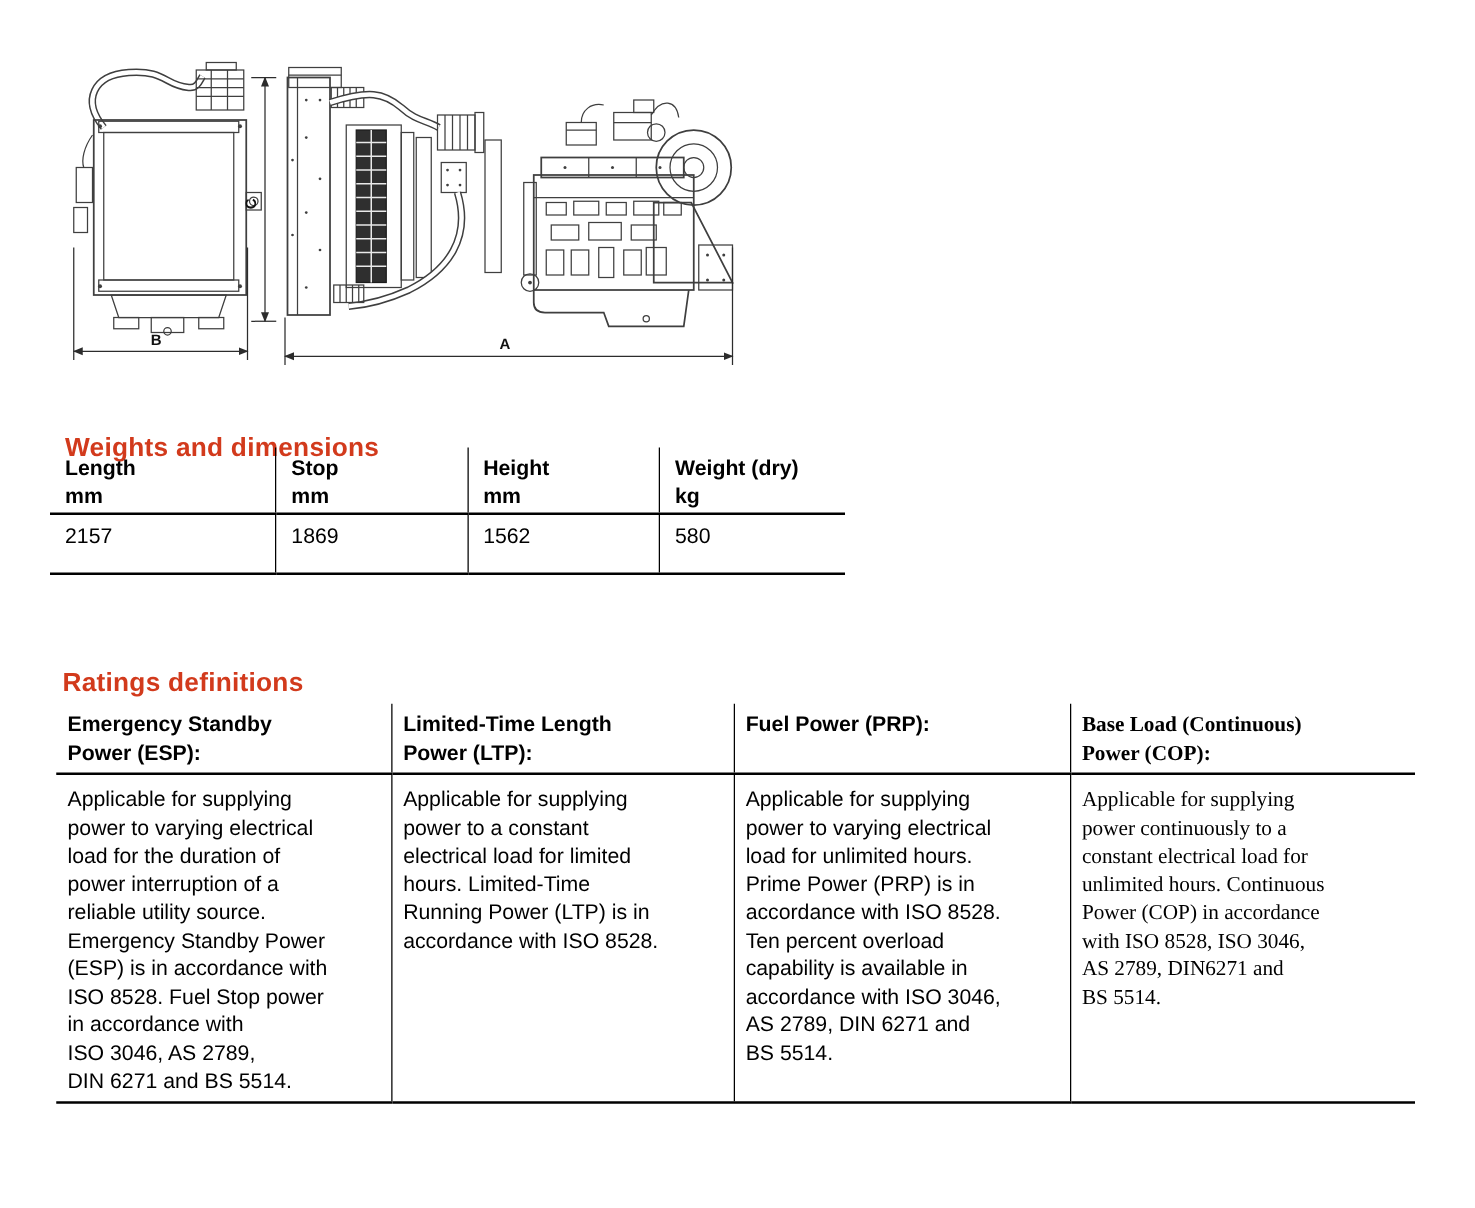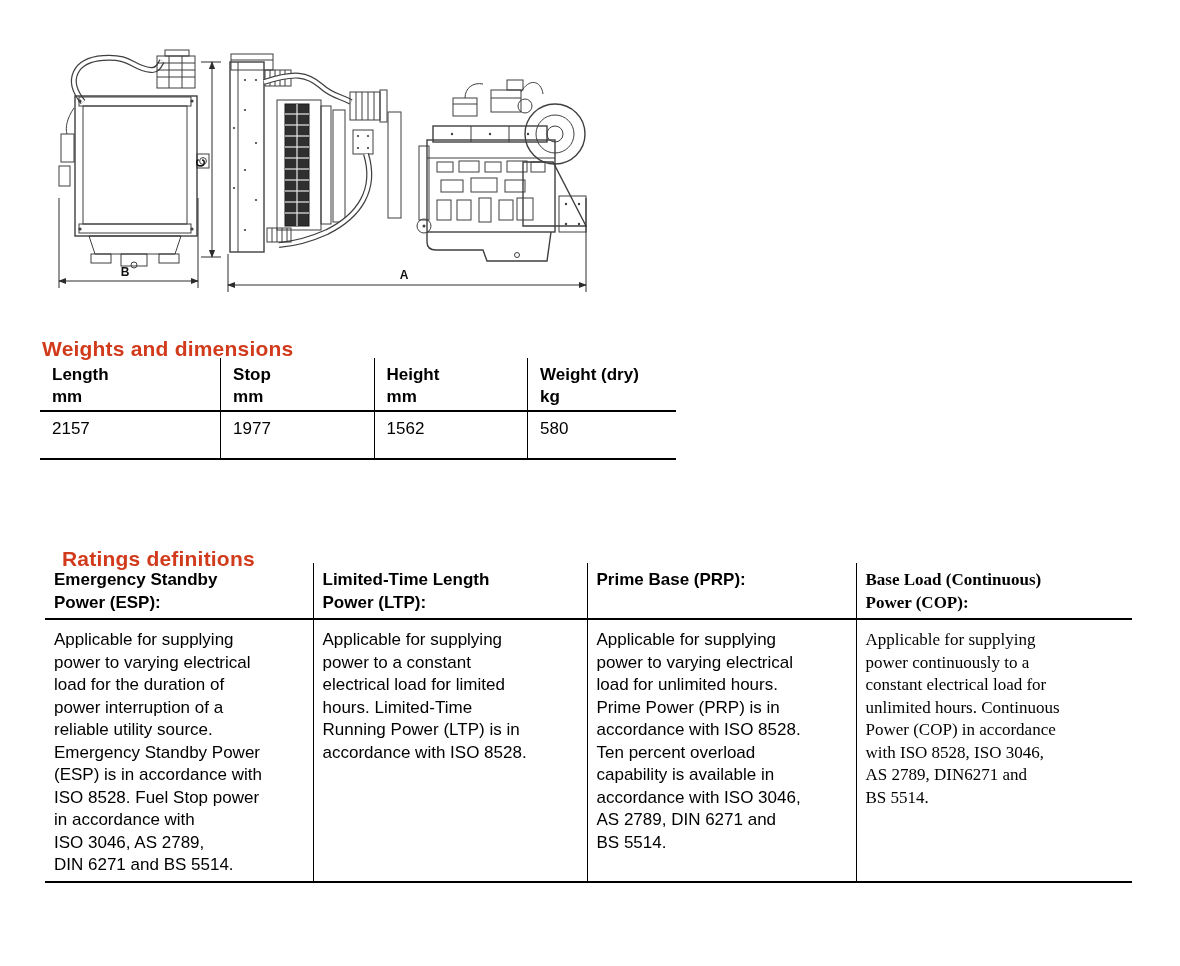--- a/index.html
+++ b/index.html
@@ -256,21 +256,21 @@
 
       <g>
         <line class="dim" x1="173" y1="206" x2="173" y2="244"></line>
         <line class="dim" x1="531" y1="150" x2="531" y2="244"></line>
         <line class="dim" x1="173" y1="237" x2="531" y2="237" marker-start="url(#arr)" marker-end="url(#arr)"></line>
         <text class="dimlabel" x="349" y="231" text-anchor="middle">A</text>
       </g>
     </svg>
   </div>
 
-  <h2 class="section-title" id="weights-title" style="margin:4px;">Weights and dimensions</h2>
+  <h2 class="section-title" id="weights-title" style="margin:14px;">Weights and dimensions</h2>
 
   <table id="weights-table">
     <colgroup>
       <col class="c1">
         <col class="c2">
         <col class="c3">
         <col class="c4">
     </colgroup>
     <thead>
       <tr>
@@ -288,43 +288,43 @@
         </th>
         <th>
           <div>Weight (dry)</div>
           <div>kg</div>
         </th>
       </tr>
     </thead>
     <tbody>
       <tr>
         <td>2157</td>
-        <td>1977</td>
+        <td>1869</td>
         <td>1562</td>
         <td>580</td>
       </tr>
     </tbody>
   </table>
 
-  <h2 class="section-title" id="ratings-title" style="margin:12px;">Ratings definitions</h2>
+  <h2 class="section-title" id="ratings-title" style="margin:0;">Ratings definitions</h2>
 
   <table id="ratings-table">
     <colgroup>
       <col style="width:268px">
         <col style="width:274px">
         <col style="width:269px">
         <col style="width:276px">
     </colgroup>
     <thead>
       <tr>
         <th>Emergency Standby
 Power (ESP):</th>
         <th>Limited-Time Length
 Power (LTP):</th>
-        <th>Prime Base (PRP):</th>
+        <th>Fuel Power (PRP):</th>
         <th>Base Load (Continuous)
 Power (COP):</th>
       </tr>
     </thead>
     <tbody>
       <tr>
         <td>Applicable for supplying
 power to varying electrical
 load for the duration of
 power interruption of a

